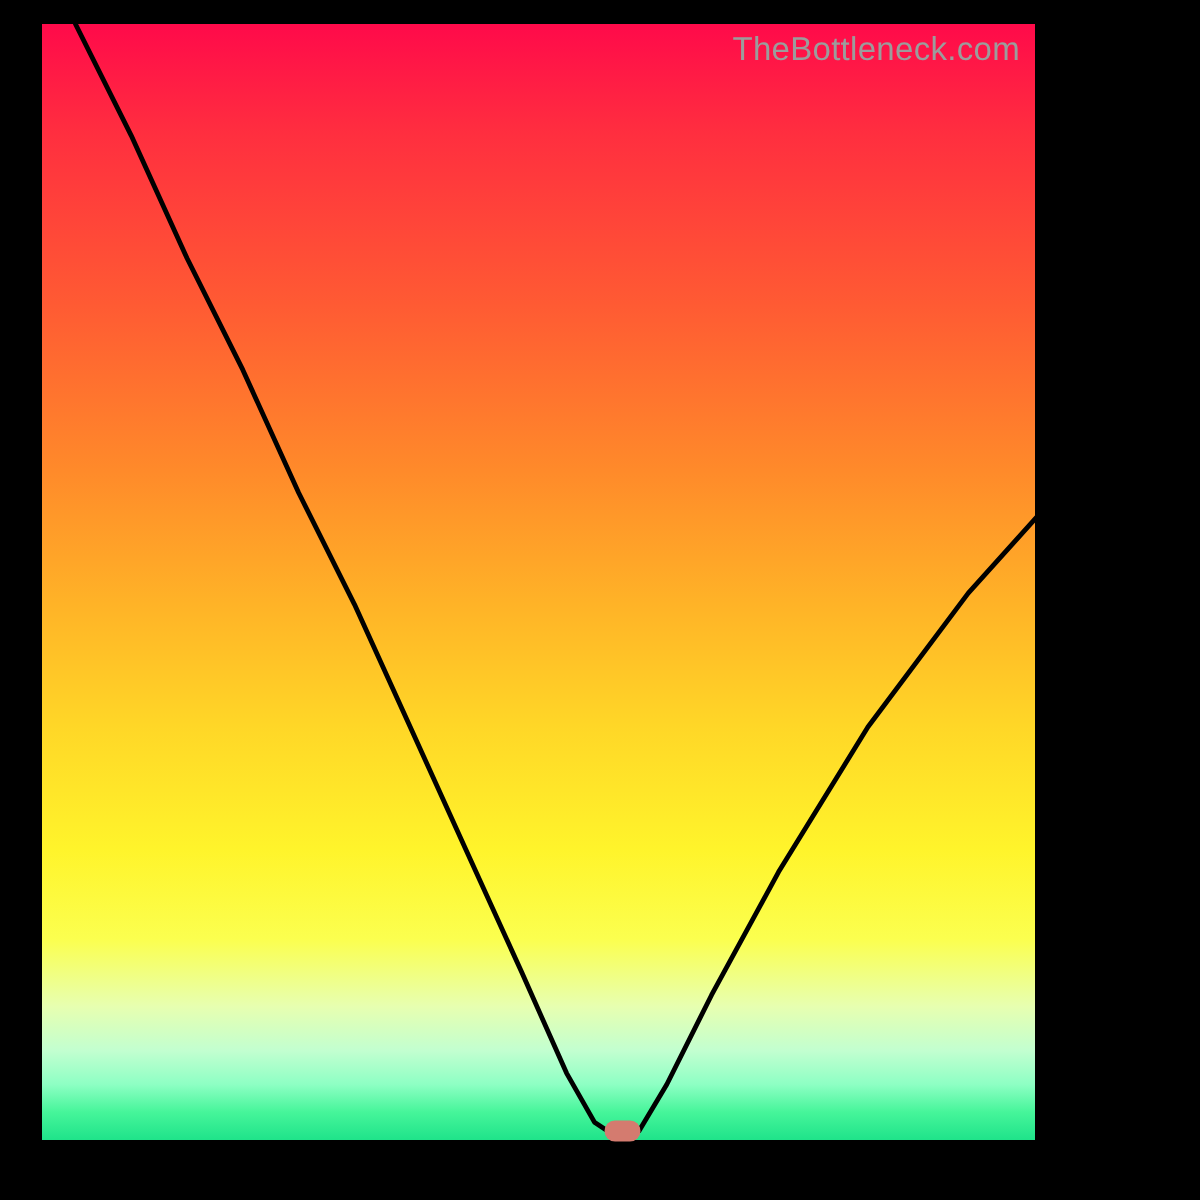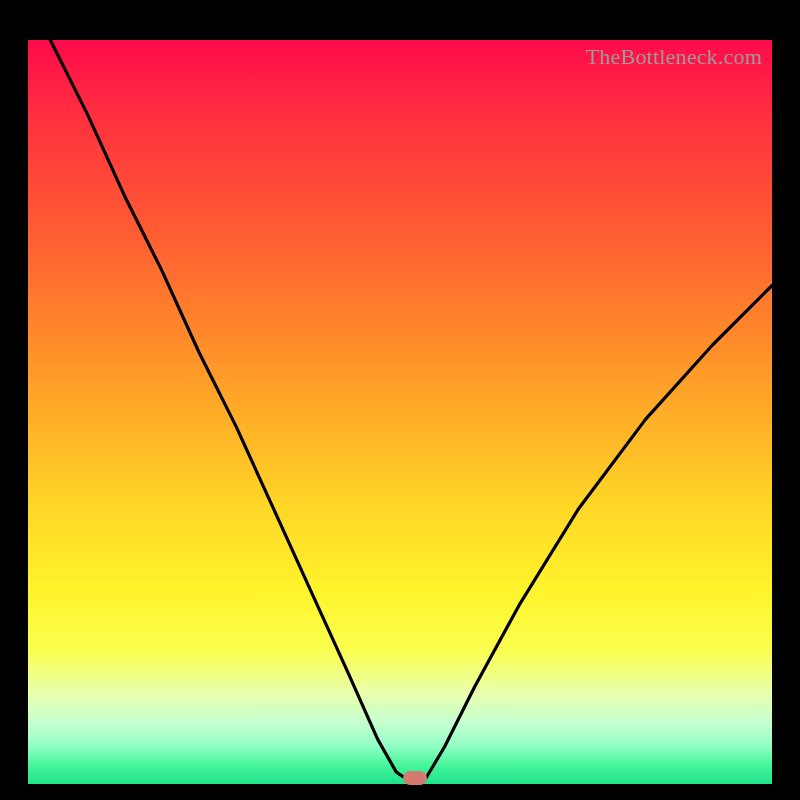--- a/index.html
+++ b/index.html
@@ -13,39 +13,38 @@
   }
   .frame {
     position: relative;
     width: 800px;
     height: 800px;
     background: #000;
   }
   .plot {
     position: absolute;
     left: 28px;
-    top: 40px;
-    width: 744px;
+    top: 16px;
+    width: 662px;
     height: 744px;
     background: linear-gradient(to bottom,
       #ff0a4a 0%,
       #ff2f3f 10%,
       #ff5a33 25%,
       #ff8a2a 40%,
       #ffb327 52%,
       #ffd727 63%,
       #fff42b 74%,
       #fbff4f 82%,
       #e7ffb0 88%,
       #c2ffd0 92%,
       #8effc4 95%,
       #46f59a 97.5%,
       #1fe38a 100%
     );
-    font-family: Liberation Serif, serif;
   }
   .watermark {
     position: absolute;
     top: 4px;
     right: 10px;
     color: #9c9c9c;
     font-size: 22px;
     font-weight: 500;
     letter-spacing: 0.2px;
     user-select: none;

